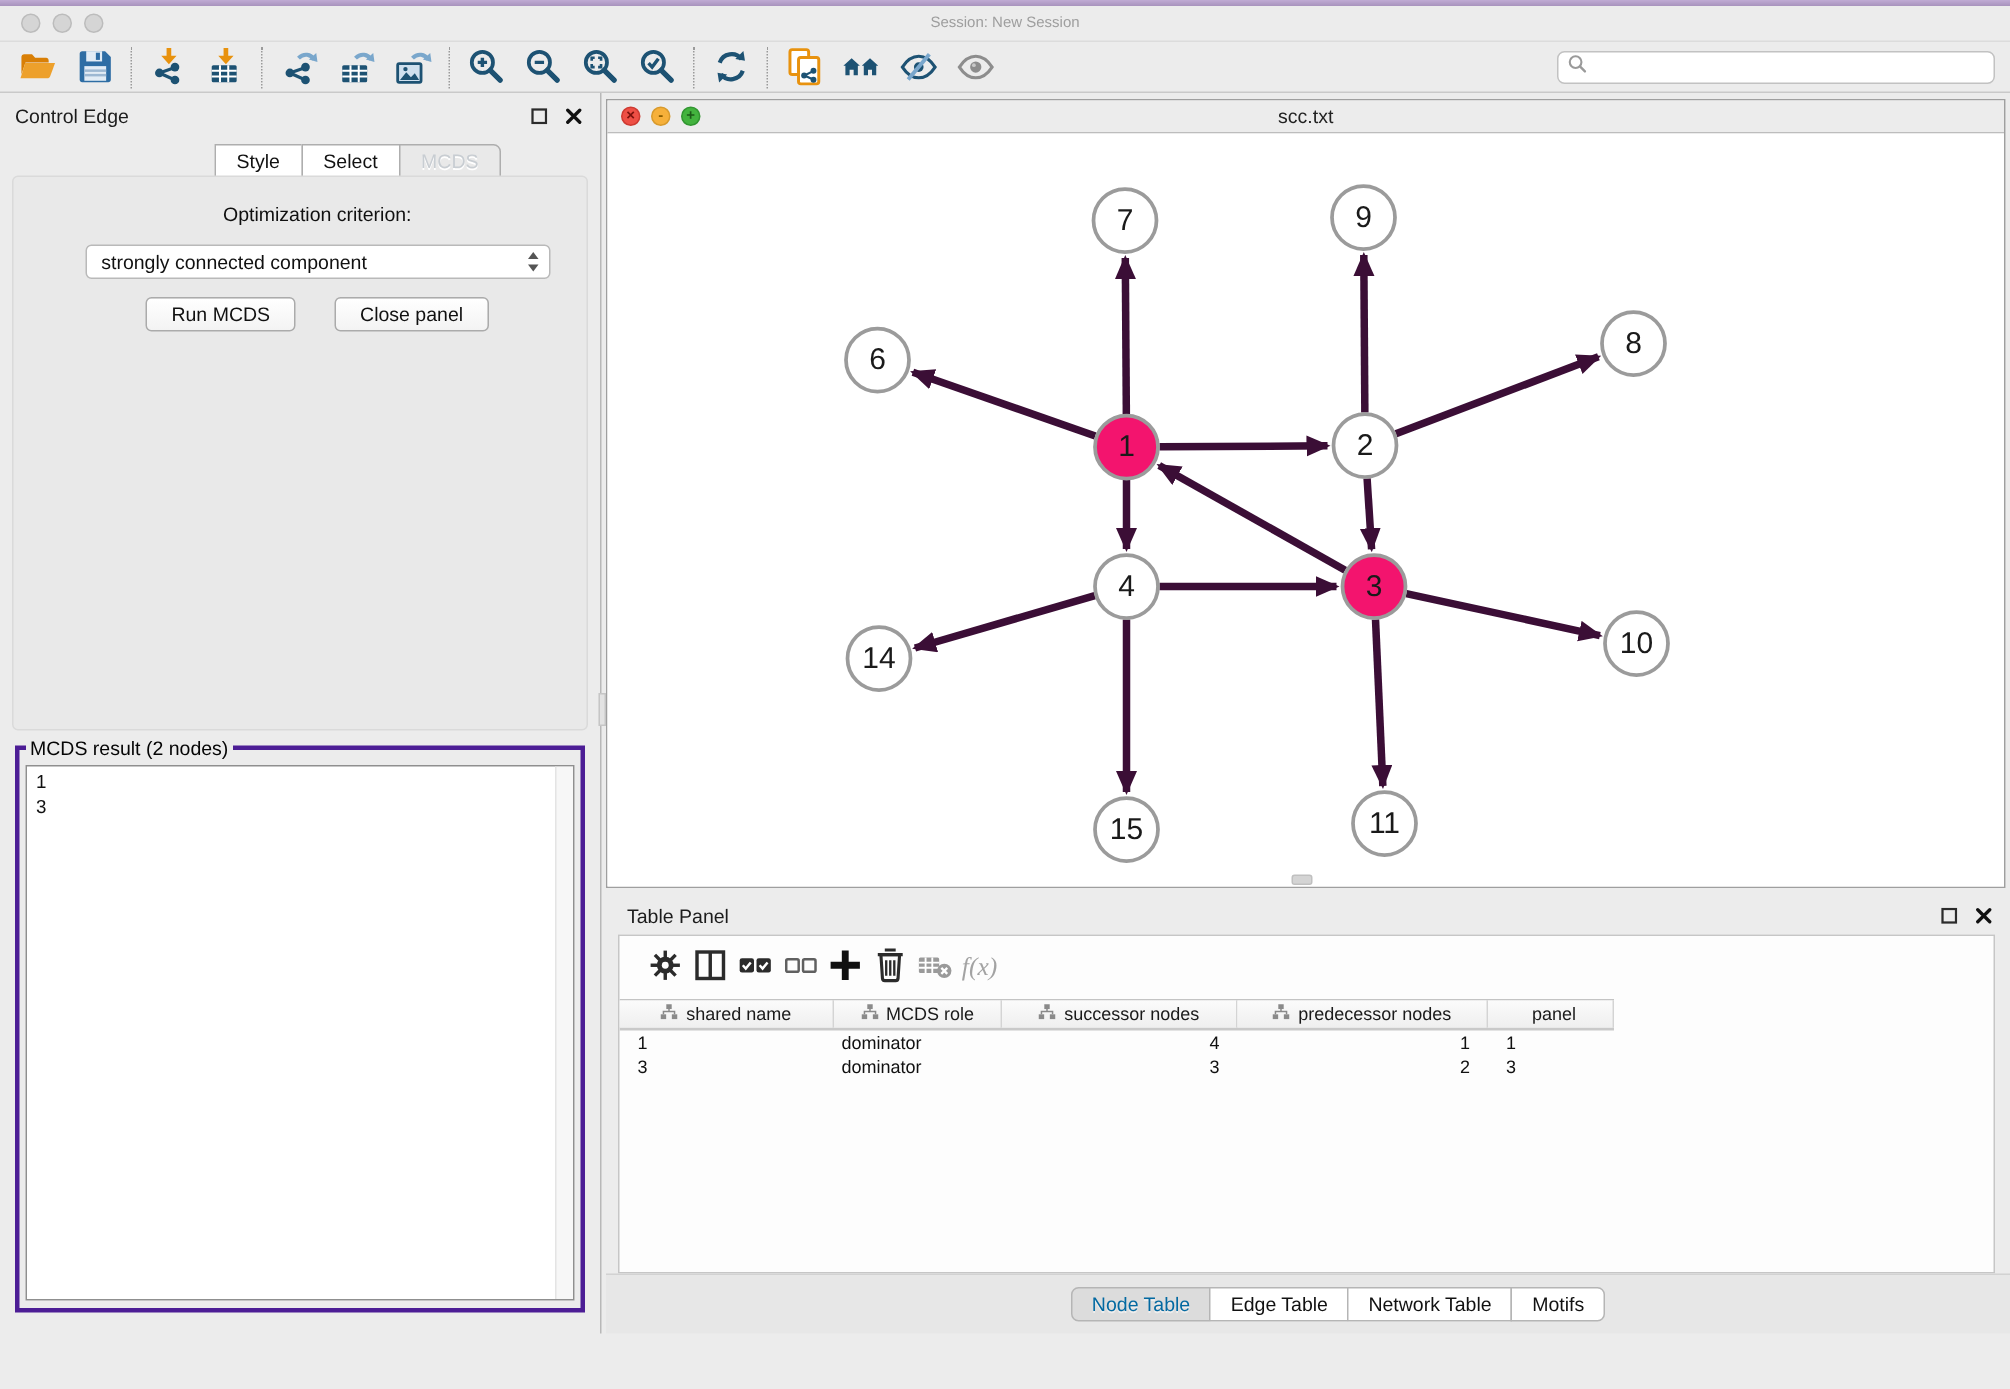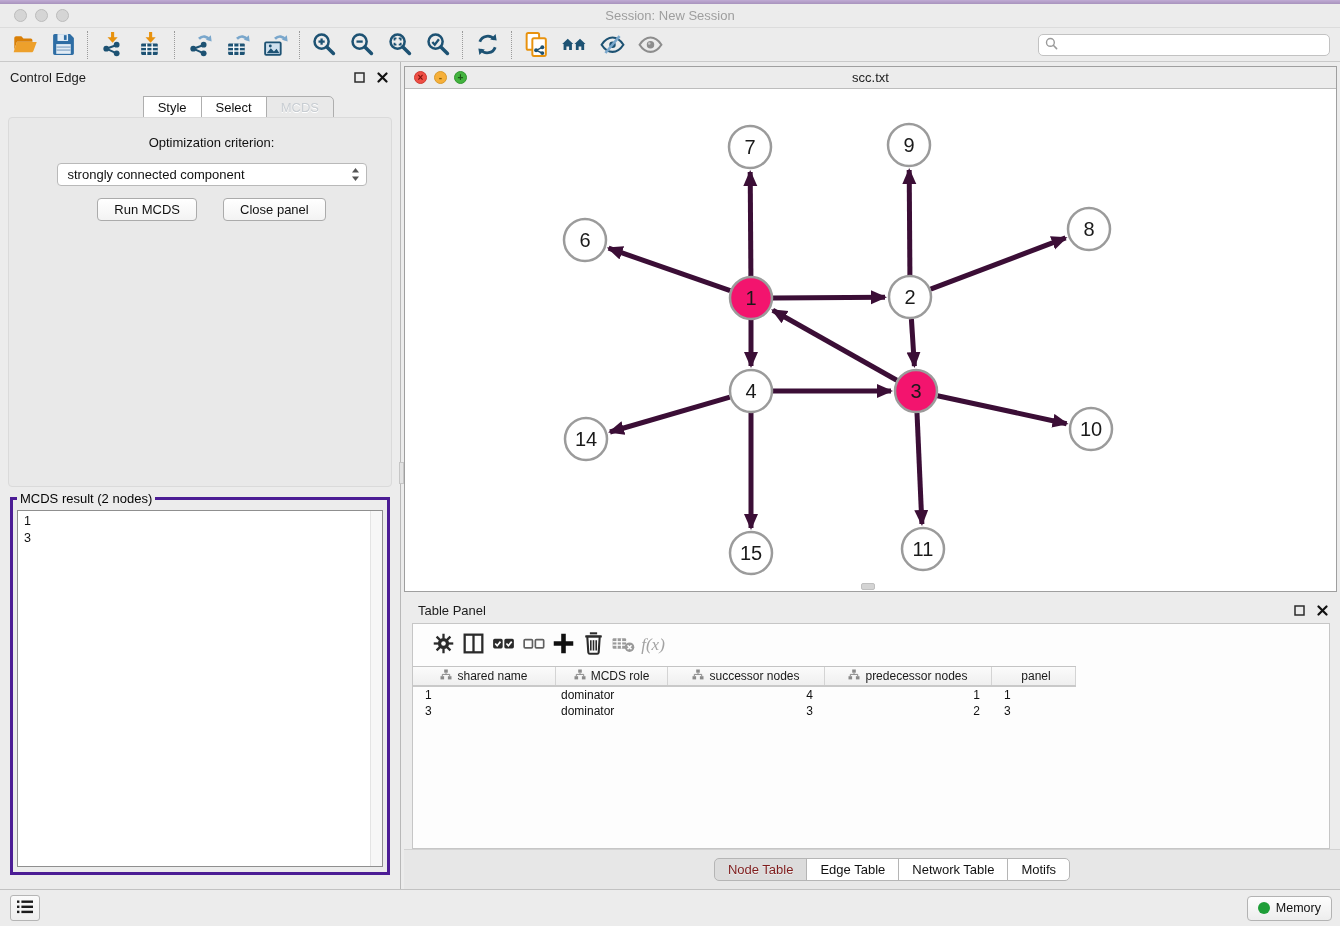--- a/index.html
+++ b/index.html
@@ -12,21 +12,21 @@
   
   .accent { position:absolute; left:0; top:0; width:100%; height:4px;
     background:linear-gradient(#c0abd4,#a893bd); }
   .titlebar { position:absolute; left:0; top:4px; width:100%; height:24px;
     background:#ececec; border-bottom:1px solid #dcdcdc;
     display:flex; align-items:center; }
   .tl-dot { width:13px; height:13px; border-radius:50%;
     background:#d5d5d5; border:1px solid #bcbcbc; margin-left:8px; }
   .tl-dot:first-child { margin-left:14px; }
   .win-title { position:absolute; left:0; right:0; text-align:center;
-    font-size:13px; color:#9e9e9e; pointer-events:none; }
+    font-size:10px; color:#9e9e9e; pointer-events:none; }
   
   .toolbar { position:absolute; left:0; top:28px; width:100%; height:34px;
     background:#ececec; border-bottom:1px solid #c9c9c9;
     display:flex; align-items:center; }
   .tb-icons { display:flex; align-items:center; padding-left:6px; flex:1; }
   .tbtn { background:none; border:none; width:38px; height:30px;
     display:flex; align-items:center; justify-content:center; cursor:pointer; }
   .tbtn .icon { display:flex; }
   .tsep { width:1px; height:28px; margin:0 5px;
     border-left:1px dotted #9a9a9a; }
@@ -115,21 +115,21 @@
   .td-left { justify-content:flex-start; padding-left:12px; }
   .td-left2 { justify-content:flex-start; padding-left:5px; }
   .td-right { justify-content:flex-end; padding-right:12px; }
   .tp-tabsband { position:absolute; left:0; right:0; bottom:0; height:40px;
     background:#e7e7e7; border-top:1px solid #d2d2d2;
     display:flex; align-items:center; justify-content:center; }
   .ttab { font-size:13px; padding:3px 13px; background:#fff;
     border:1px solid #b5b5b5; margin-left:-1px; cursor:pointer; color:#111; }
   .ttab:first-child { border-radius:5px 0 0 5px; margin-left:0; }
   .ttab:last-child { border-radius:0 5px 5px 0; }
-  .ttab.sel { background:#dcdcdc; color:#7f1d1d; text-shadow:0 1px 0 #eee;margin-left:40px; }
+  .ttab.sel { background:#dcdcdc; color:#0369a1; text-shadow:0 1px 0 #eee;margin-left:40px; }
   
   .statusbar { position:absolute; left:0; bottom:0; width:100%; height:37px;
     background:#ececec; border-top:1px solid #c2c2c2;
     display:flex; align-items:center; }
   .sb-left-btn { margin-left:10px; width:30px; height:26px;
     background:linear-gradient(#fbfbfb,#efefef); border:1px solid #b5b5b5;
     border-radius:3px; display:flex; align-items:center; justify-content:center;
     cursor:pointer; }
   .memory-btn { margin-left:auto; margin-right:8px; height:25px;
     background:linear-gradient(#fdfdfd,#ededed); border:1px solid #b3b3b3;
@@ -640,34 +640,14 @@
         </div>
     </div>
     <div class="tp-tabsband">
         <div class="ttab sel">Node Table</div>
         <div class="ttab">Edge Table</div>
         <div class="ttab">Network Table</div>
         <div class="ttab">Motifs</div>
       </div>
   </div>
 
-  <div class="statusbar">
-    <button class="sb-left-btn">
-      <span>
-        <svg width="18" height="16" viewBox="0 0 18 16">
-            <g fill="#1c1c1c">
-              <rect x="1" y="1.5" width="2.4" height="2.4"></rect>
-              <rect x="5.4" y="1.5" width="11.6" height="2.4"></rect>
-              <rect x="1" y="6.6" width="2.4" height="2.4"></rect>
-              <rect x="5.4" y="6.6" width="11.6" height="2.4"></rect>
-              <rect x="1" y="11.7" width="2.4" height="2.4"></rect>
-              <rect x="5.4" y="11.7" width="11.6" height="2.4"></rect>
-            </g>
-          </svg>
-      </span>
-    </button>
-    <button class="memory-btn">
-      <span class="mem-dot" style="background: rgb(30, 158, 56);"></span>
-      <span>Memory</span>
-    </button>
-  </div>
 
 </div>
 
 </body></html>

